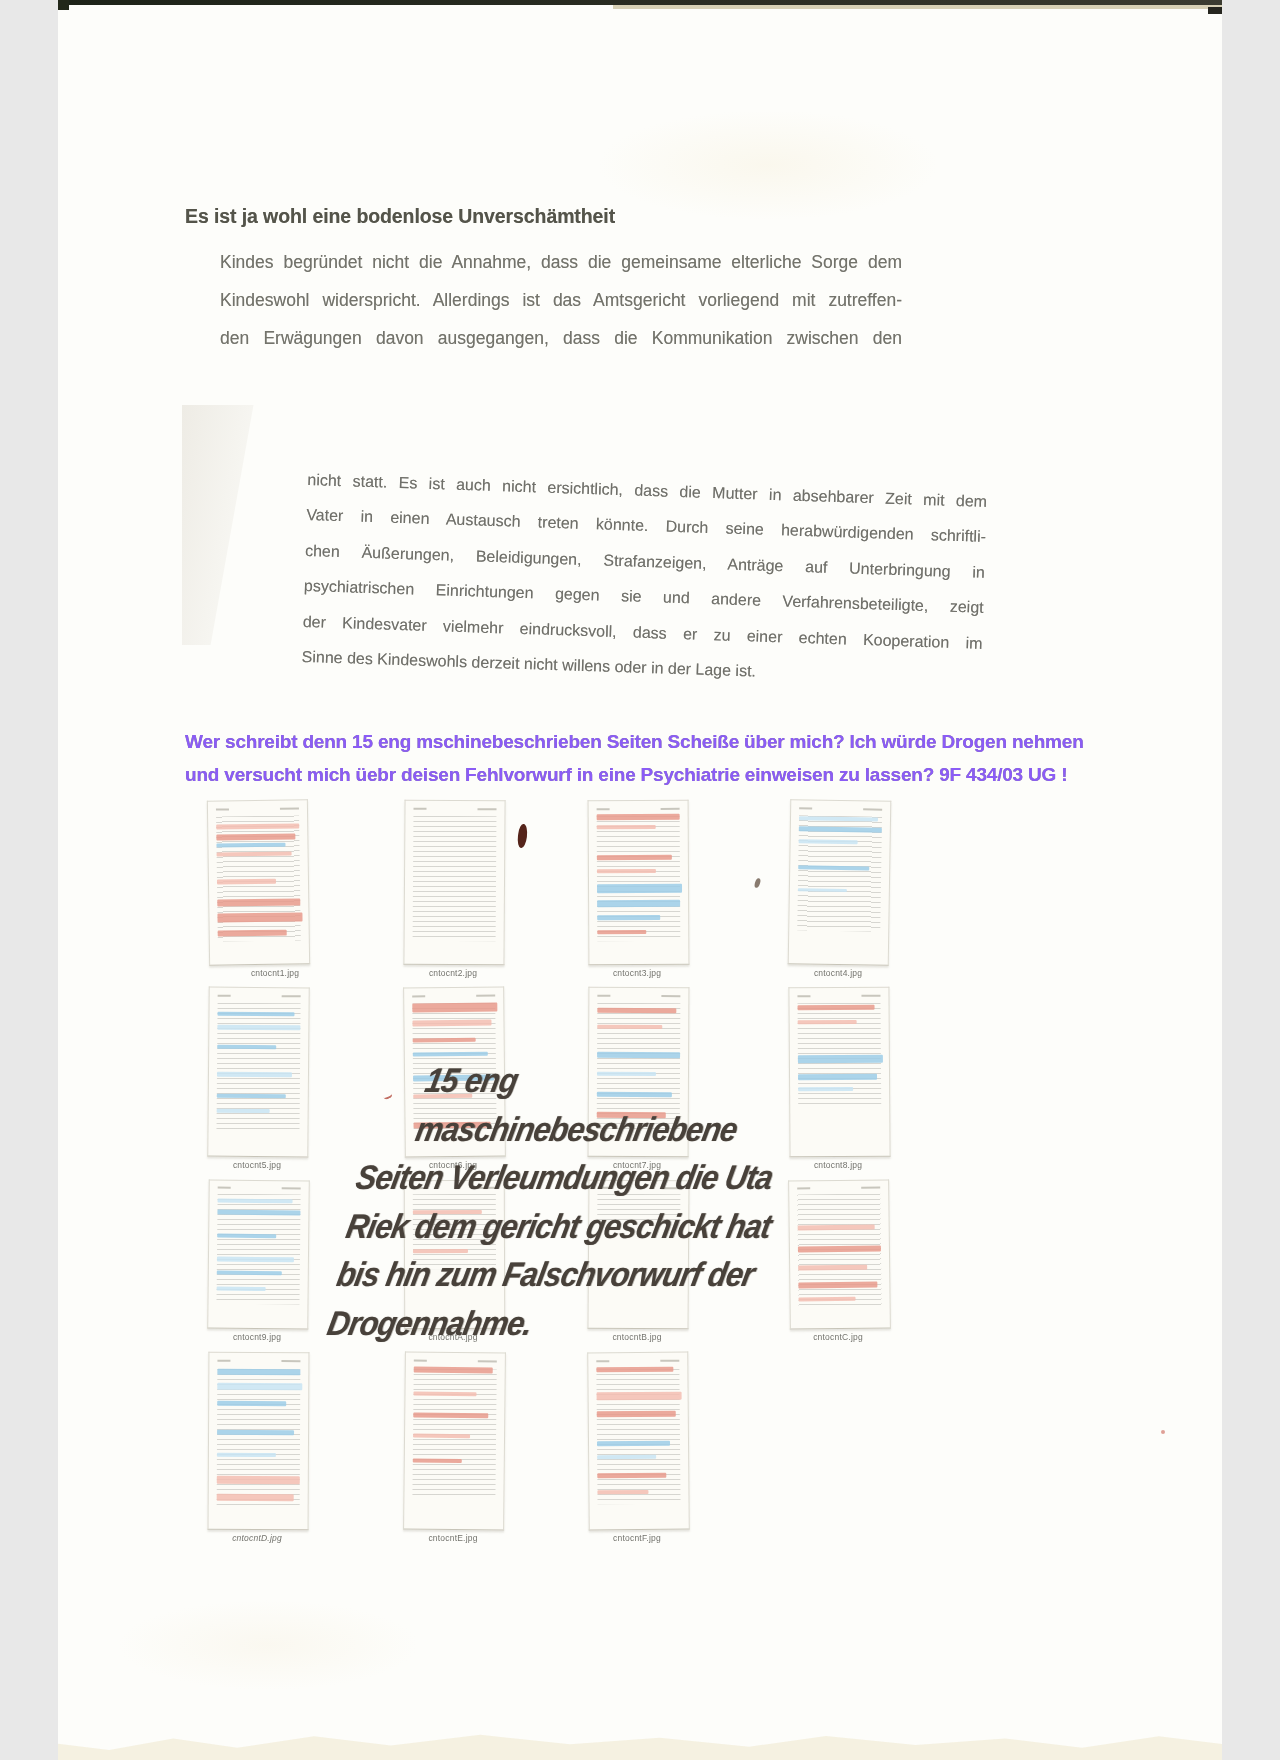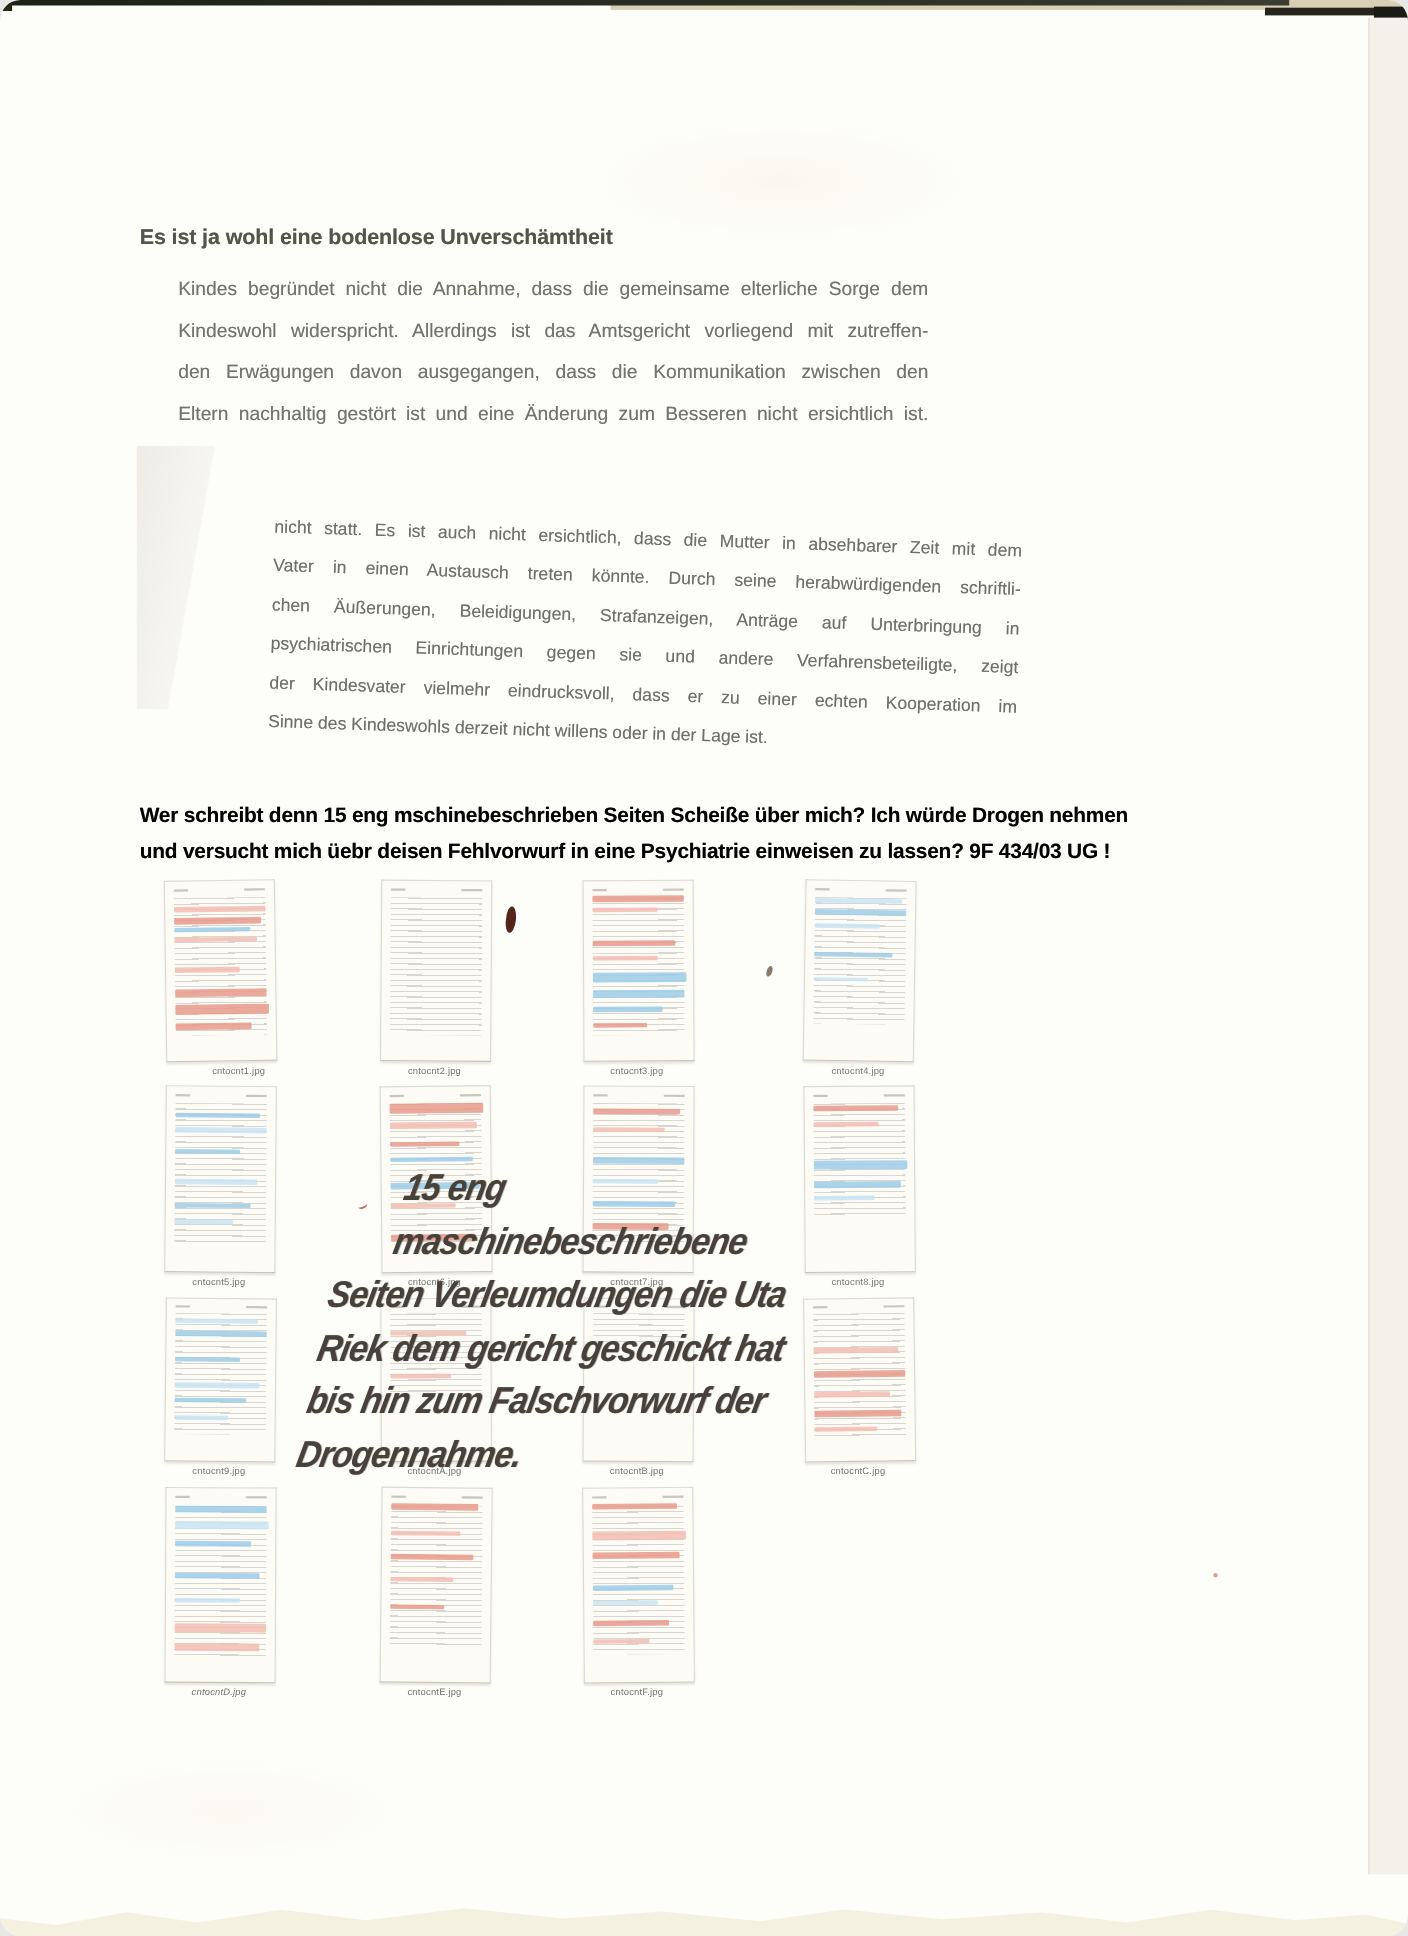--- a/index.html
+++ b/index.html
@@ -1,17 +1,17 @@
 <!DOCTYPE html>
 <html><head>
 <meta charset="utf-8">
 <style>
   html,body{margin:0;padding:0;background:#e8e8e8;}
-  .page{position:relative;width:1280px;height:1760px;margin:0 auto;background:#fdfdfa;
-        overflow:hidden;font-family:"Liberation Sans",sans-serif;border-radius:19px;}
+  .page{position:relative;width:1164px;height:1760px;margin:0 auto;background:#fdfdfa;
+        overflow:hidden;font-family:"Liberation Sans",sans-serif;}
   .abs{position:absolute;}
 
   
   .strip-beige{left:555px;top:0;width:725px;height:9px;background:#d7d0b5;}
   .strip-dark{left:0;top:0;width:1172px;height:5px;
         background:linear-gradient(to right,#1d2318,#2b2d23 55%,#3c3c31);}
   .strip-dark2{left:1150px;top:7px;width:124px;height:7px;background:#26261f;}
   .corner-blob{left:1249px;top:6px;width:31px;height:15px;background:#1b1b15;}
   .left-nub{left:0;top:0;width:11px;height:10px;background:#222719;}
   .edge-fill{left:1245px;top:16px;width:35px;height:1688px;background:#f3f1ea;}
@@ -32,21 +32,21 @@
         letter-spacing:-.1px;text-shadow:0 0 .5px rgba(84,84,74,.6);}
   .q1{left:162px;top:243px;width:682px;font-size:17.5px;color:#73736b;
         text-shadow:0 0 .5px rgba(115,115,107,.55);}
   .q1 .l{height:38px;line-height:38px;}
   .q2{left:250px;top:462px;width:680px;font-size:16px;color:#70706a;
         transform:rotate(1.85deg);transform-origin:0 0;
         text-shadow:0 0 .5px rgba(112,112,106,.55);}
   .q2 .l{height:35.4px;line-height:35.4px;}
   .j{text-align:justify;text-align-last:justify;}
   .jl{text-align:left;text-align-last:left;}
-  .rant{left:127px;top:726px;width:900px;font-size:19px;font-weight:700;color:#000000;
+  .rant{left:127px;top:726px;width:900px;font-size:19px;font-weight:700;color:#8b5cf6;
         letter-spacing:-.2px;line-height:32.5px;text-shadow:0 0 .4px rgba(78,78,60,.7);}
 
   
   .thumb{position:absolute;width:99px;background:#fcfbf6;border:1px solid #dcdad1;
         border-bottom-color:#c7c4b8;box-shadow:0 2px 2px rgba(120,115,100,.18);}
   .tlines{position:absolute;left:8%;width:84%;
         background:repeating-linear-gradient(to bottom,rgba(118,118,112,.28) 0 1px,rgba(0,0,0,0) 1px 5px);}
   .stripe{position:absolute;border-radius:1px;opacity:.85;}
   .thumb .hdl{content:"";position:absolute;top:4%;left:8%;width:13%;height:2px;background:#c8c6bd;}
   .thumb .hdr{position:absolute;top:4%;right:8%;width:19%;height:2px;background:#c8c6bd;}
@@ -86,21 +86,20 @@
   <div class="abs blotch1"></div>
   <div class="abs blotch2"></div>
   <div class="abs fold"></div>
 
   <div class="abs heading">Es ist ja wohl eine bodenlose Unverschämtheit</div>
 
   <div class="abs q1">
     <div class="l j">Kindes begründet nicht die Annahme, dass die gemeinsame elterliche Sorge dem</div>
     <div class="l j">Kindeswohl widerspricht. Allerdings ist das Amtsgericht vorliegend mit zutreffen-</div>
     <div class="l j">den Erwägungen davon ausgegangen, dass die Kommunikation zwischen den</div>
-    <div class="l j">Eltern nachhaltig gestört ist und eine Änderung zum Besseren nicht ersichtlich ist.</div>
   </div>
 
   <div class="abs q2">
     <div class="l j">nicht statt. Es ist auch nicht ersichtlich, dass die Mutter in absehbarer Zeit mit dem</div>
     <div class="l j">Vater in einen Austausch treten könnte. Durch seine herabwürdigenden schriftli-</div>
     <div class="l j">chen Äußerungen, Beleidigungen, Strafanzeigen, Anträge auf Unterbringung in</div>
     <div class="l j">psychiatrischen Einrichtungen gegen sie und andere Verfahrensbeteiligte, zeigt</div>
     <div class="l j">der Kindesvater vielmehr eindrucksvoll, dass er zu einer echten Kooperation im</div>
     <div class="l jl">Sinne des Kindeswohls derzeit nicht willens oder in der Lage ist.</div>
   </div>

